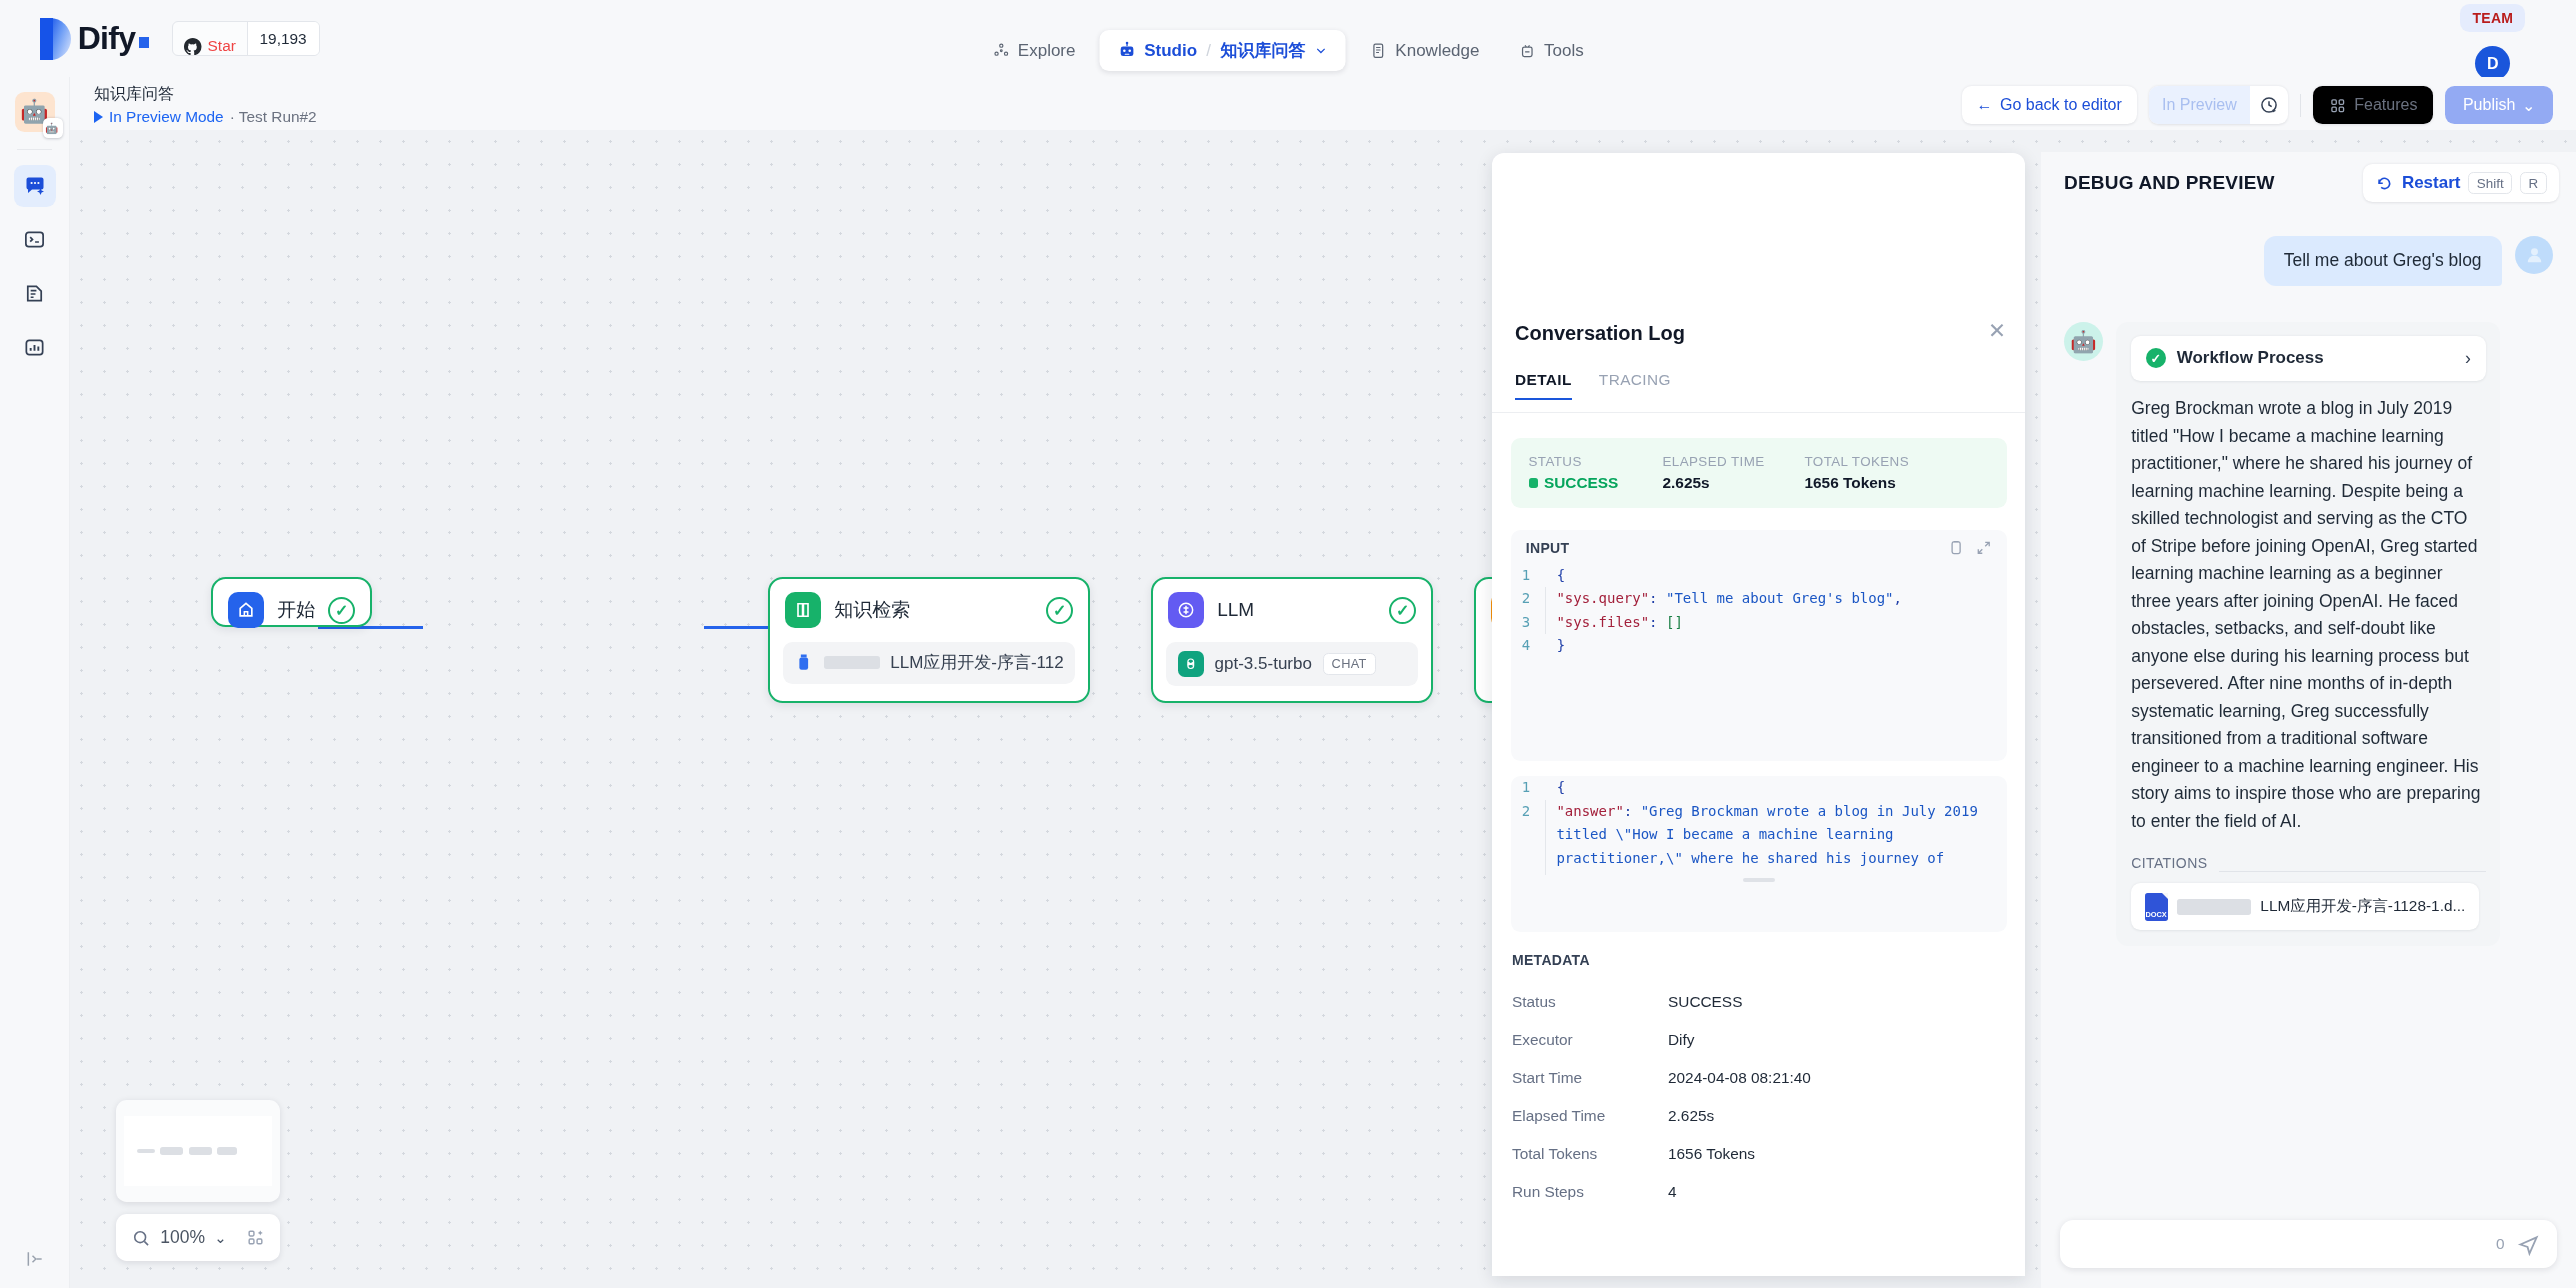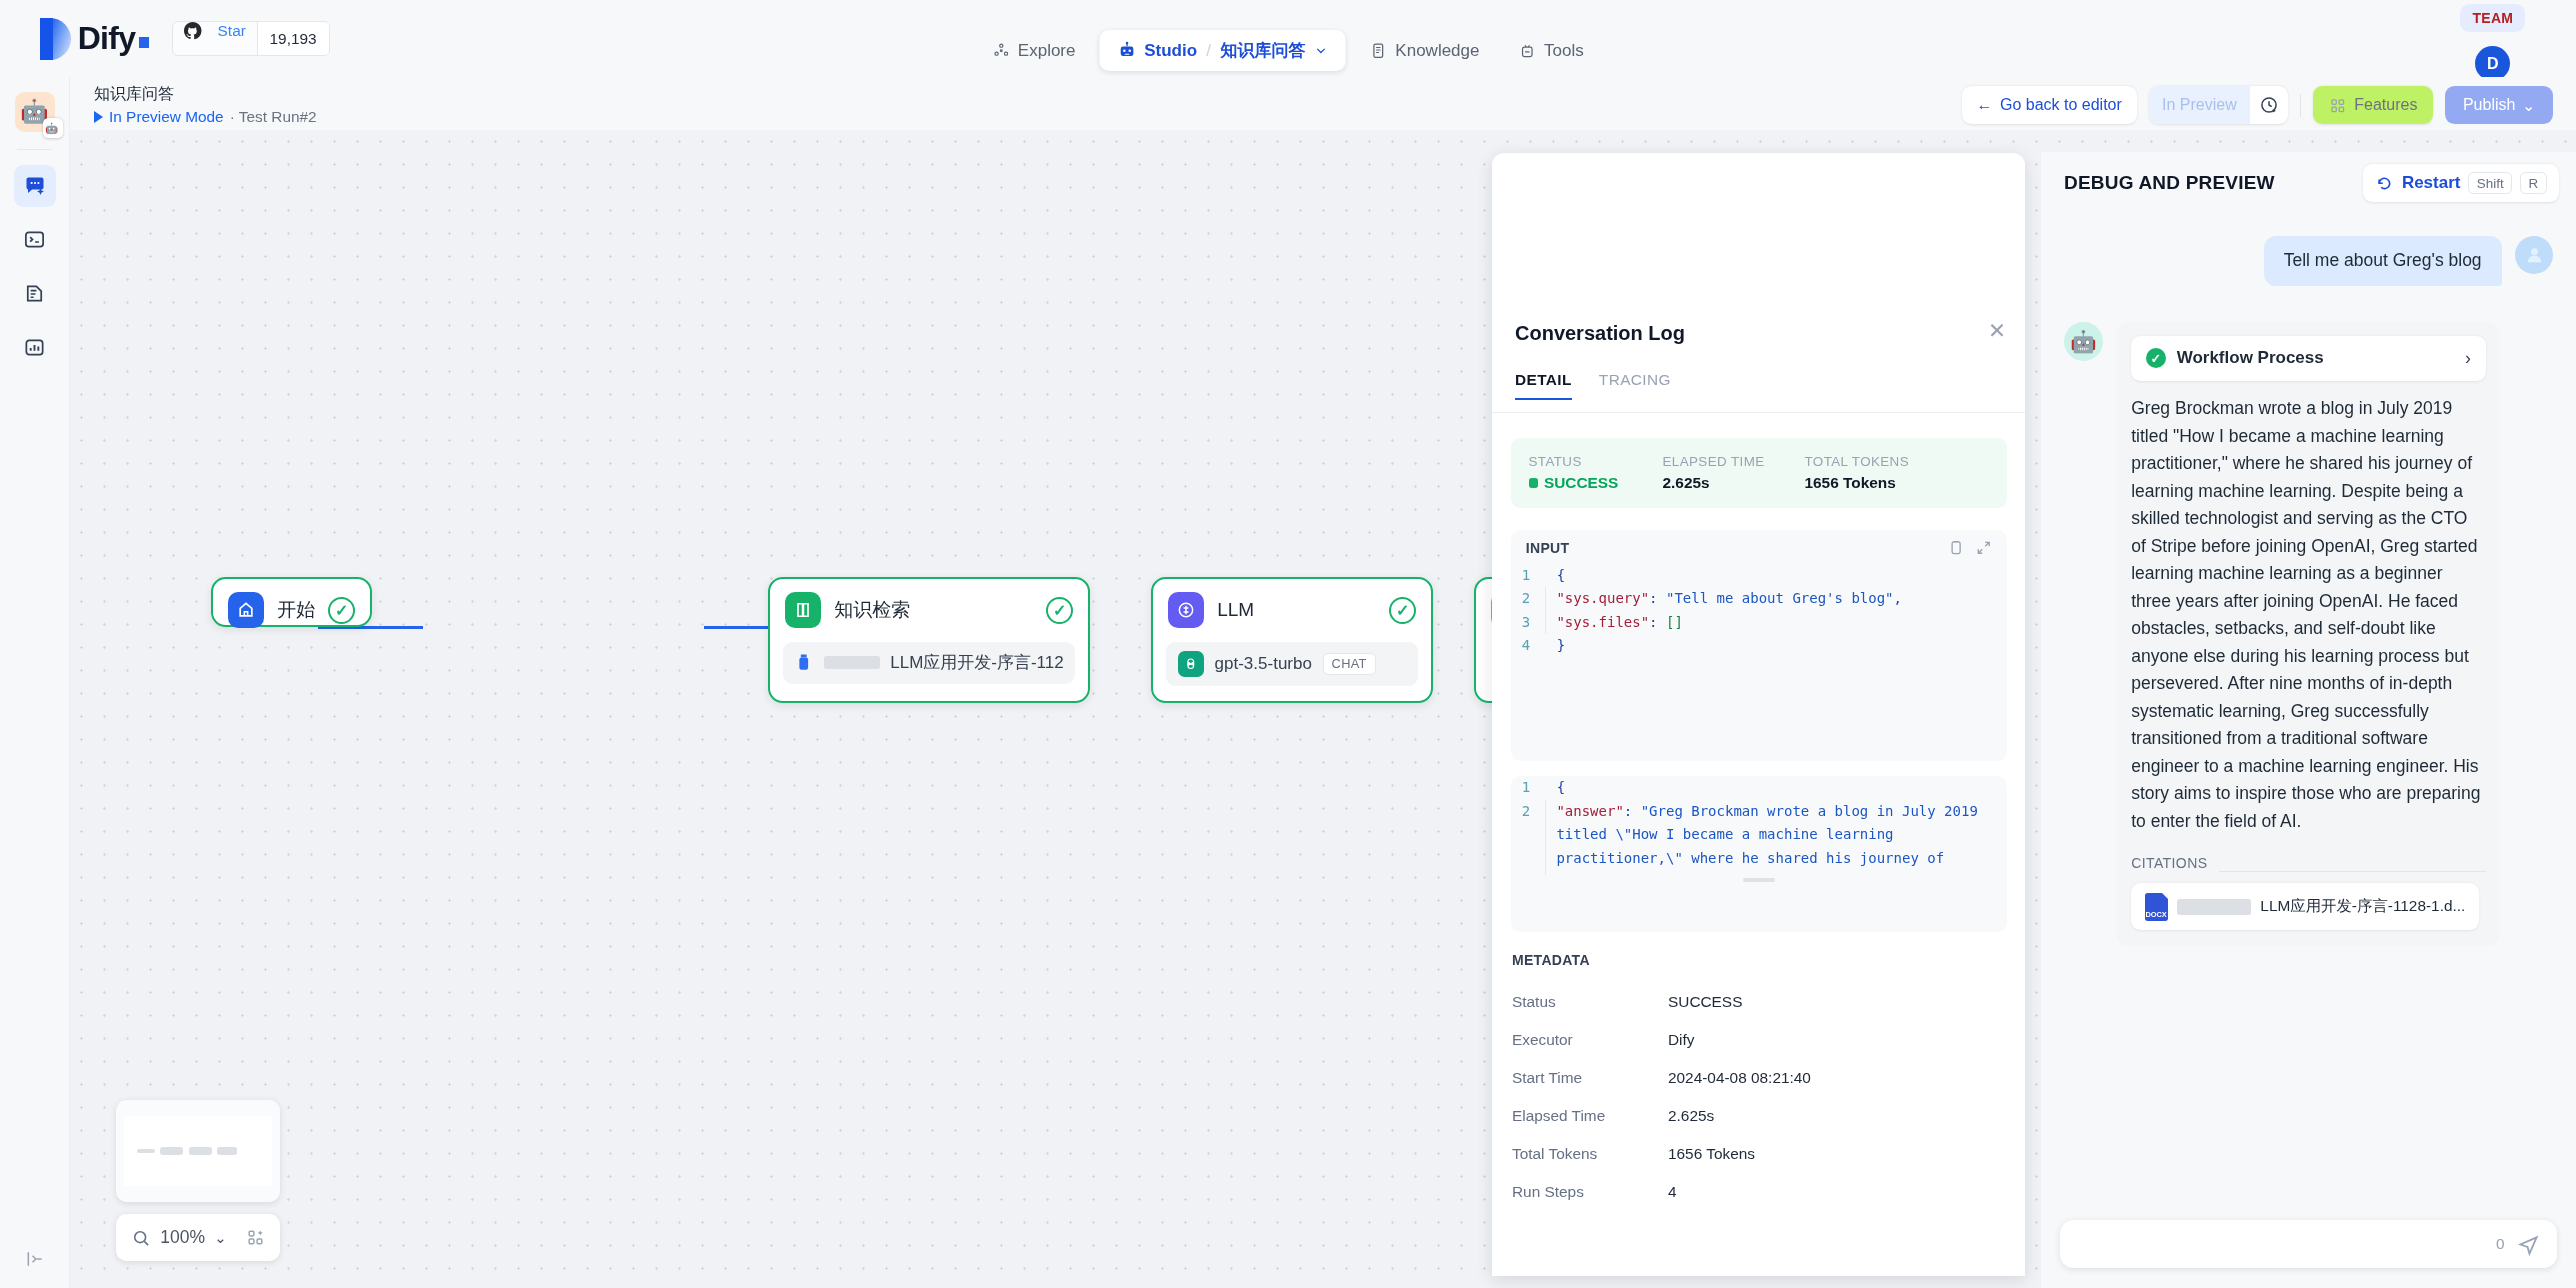--- a/index.html
+++ b/index.html
@@ -35,22 +35,22 @@
   .logo-dot {
     display: inline-block; width: 10.7px; height: 10.7px; background: #2563eb;
     margin-left: 3.4px; vertical-align: 1.3px;
   }
   #star-widget {
     display: flex; align-items: stretch; margin-left: 23px;
     height: 35px; border: 0.7px solid #e3e6eb; border-radius: 6px;
     background: #fbfcfd; overflow: hidden;
   }
   #star-left {
-    display: flex; align-items: flex-start; gap: 16px; padding: 0 10.7px;
-    font-size: 15.4px; color: #3b82f6;
+    display: flex; align-items: flex-end; gap: 6px; padding: 0 10.7px;
+    font-size: 15.4px; color: #ef4444;
   }
   #star-count {
     display: flex; align-items: center; padding: 0 12px; background: #fff;
     border-left: 0.7px solid #e3e6eb; font-size: 15.4px; color: #1f2937;
   }
   #nav {
     position: absolute; left: 50%; transform: translateX(-50%);
     display: flex; align-items: center; gap: 9.4px;
   }
   .nav-item {
@@ -140,21 +140,21 @@
   #in-preview-pill {
     height: 38px; display: flex; align-items: center; padding: 0 13.4px;
     background: #eaf1fe; color: #a9bff0; font-size: 16px;
   }
   #history-btn {
     width: 38px; height: 38px; display: flex; align-items: center; justify-content: center;
   }
   .tb-divider { width: 0.7px; height: 23px; background: #e1e4e9; }
   #features-btn {
     display: flex; align-items: center; gap: 8px; height: 38px; padding: 0 16px;
-    background: #bef264; border-radius: 9.4px; font-size: 16px; color: #6b7280;
+    background: #000000; border-radius: 9.4px; font-size: 16px; color: #6b7280;
     box-shadow: 0 0.7px 2.7px rgba(16,24,40,.10);
   }
   #publish-btn {
     display: flex; align-items: center; gap: 6.7px; height: 38px; padding: 0 17.5px;
     background: #93aaf3; color: #fff; border-radius: 9.4px; font-size: 16px;
   }
   
   #canvas {
     position: absolute; left: 70px; top: 130px; width: 2506px; height: 1158px;
     background-color: #f0f2f5;

